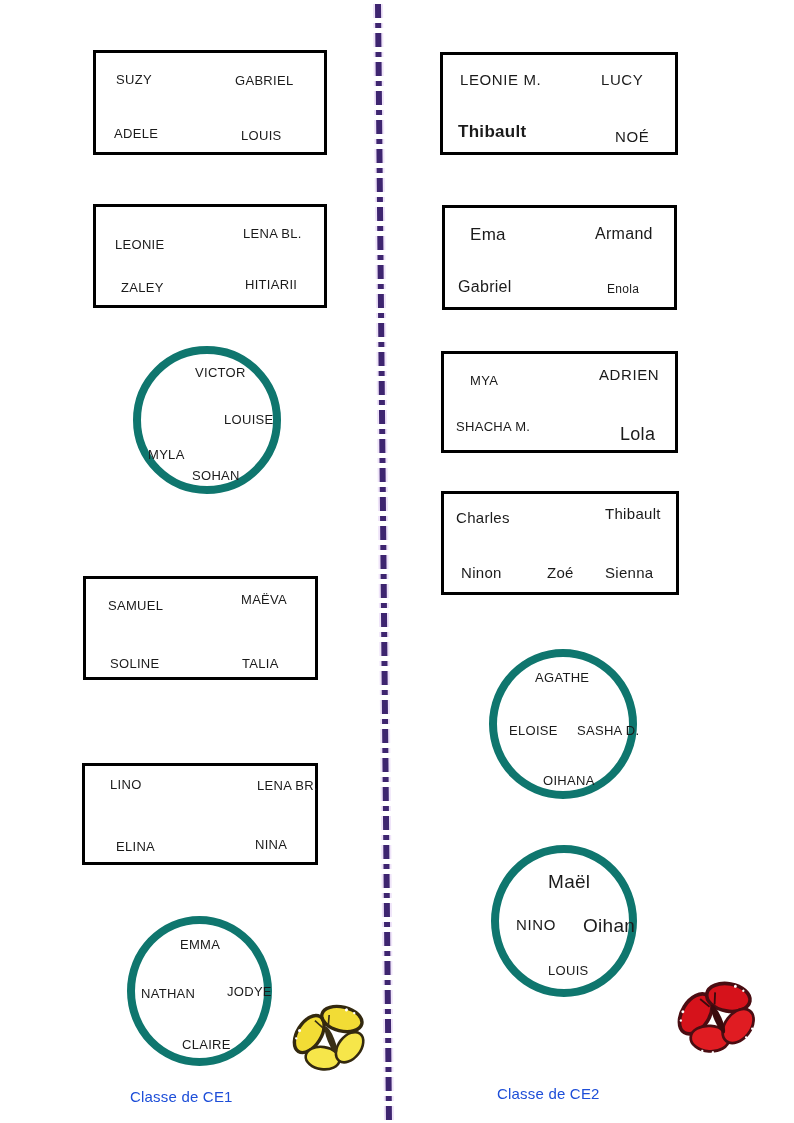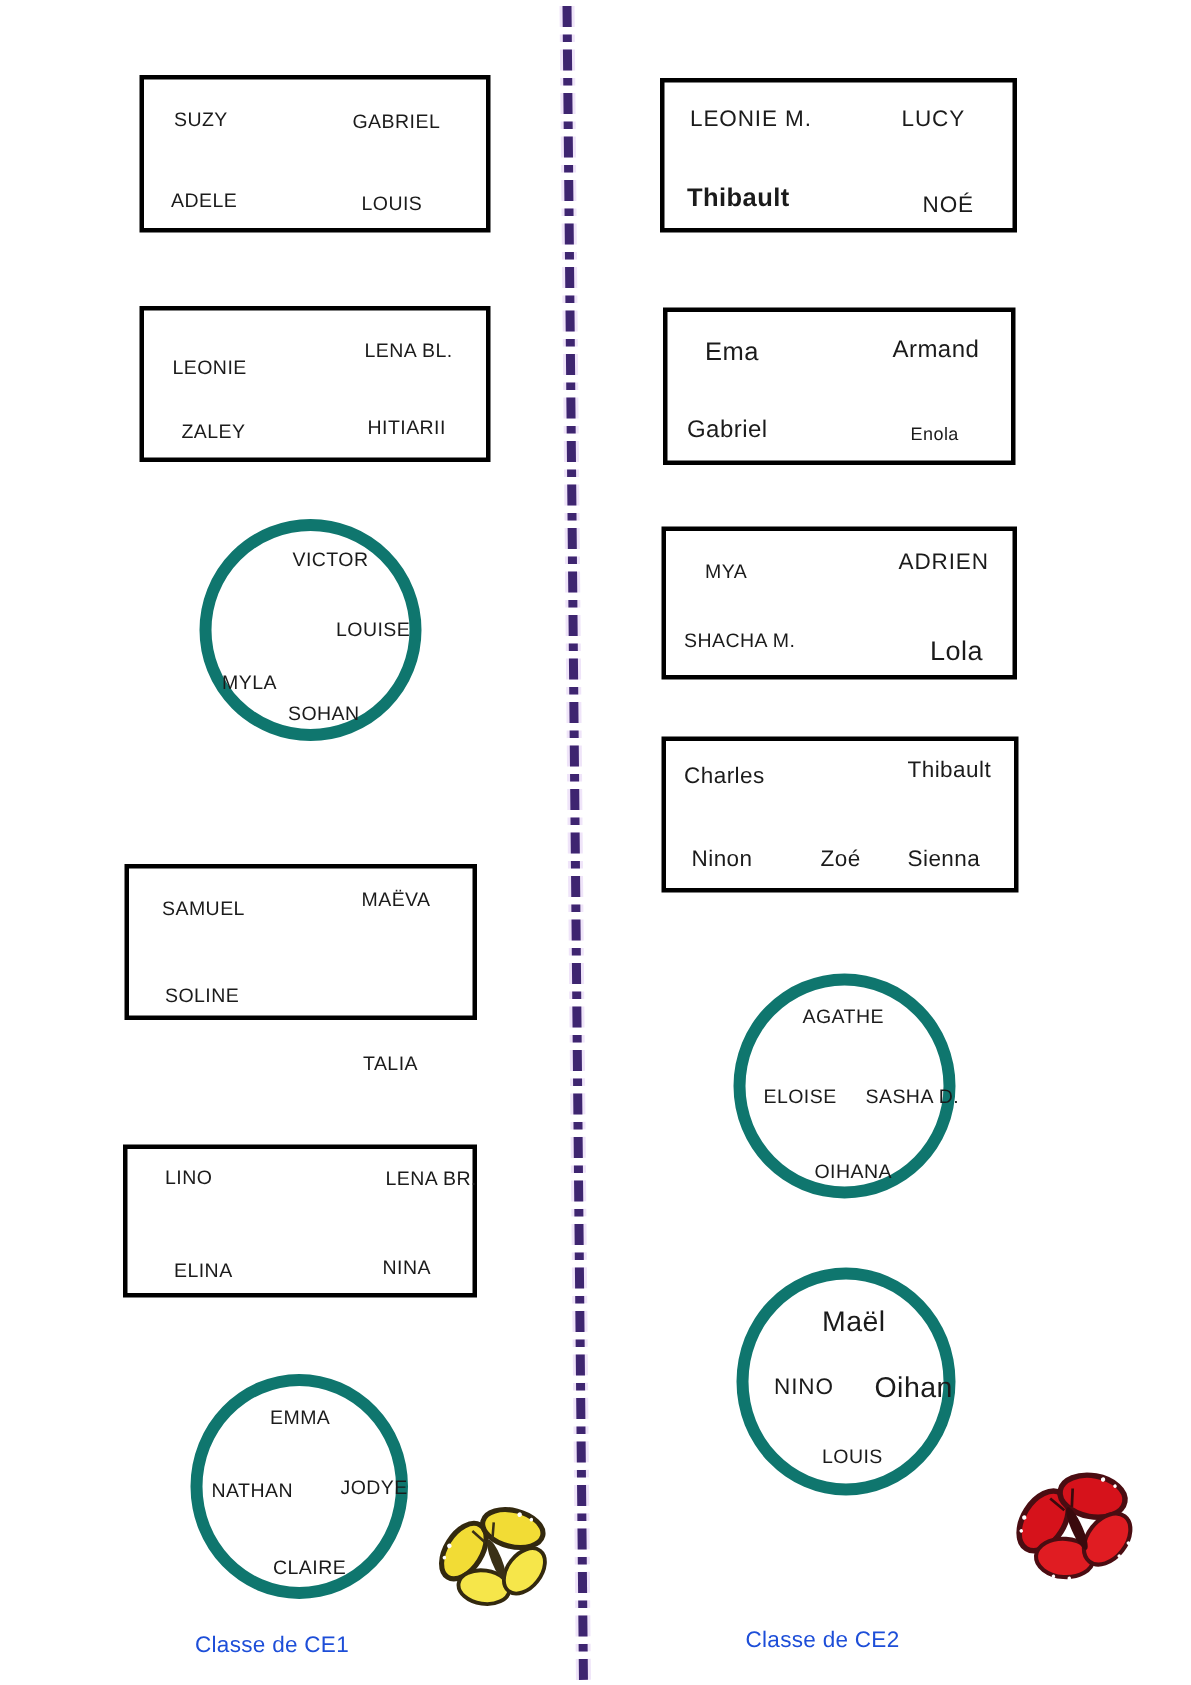--- a/index.html
+++ b/index.html
@@ -54,21 +54,21 @@
     <span class="seat" style="left:54px; top:11px;">VICTOR</span>
     <span class="seat" style="left:7px; top:61px;margin-top:32px;">MYLA</span>
     <span class="seat" style="left:83px; top:58px;">LOUISE</span>
     <span class="seat" style="left:51px; top:114px;">SOHAN</span>
   </div>
 
   <div class="group rect" style="left:83px; top:576px; width:235px; height:104px;">
     <span class="seat" style="left:22px; top:19px;">SAMUEL</span>
     <span class="seat" style="left:155px; top:13px;">MAËVA</span>
     <span class="seat" style="left:24px; top:77px;">SOLINE</span>
-    <span class="seat" style="left:156px; top:77px;margin-top:45px;">TALIA</span>
+    <span class="seat" style="left:156px; top:77px;">TALIA</span>
   </div>
 
   <div class="group rect" style="left:82px; top:763px; width:236px; height:102px;">
     <span class="seat" style="left:25px; top:11px;">LINO</span>
     <span class="seat" style="left:172px; top:12px;">LENA BR.</span>
     <span class="seat" style="left:31px; top:73px;">ELINA</span>
     <span class="seat" style="left:170px; top:71px;">NINA</span>
   </div>
 
   <div class="group circle" style="left:127px; top:916px; width:145px; height:150px;">

